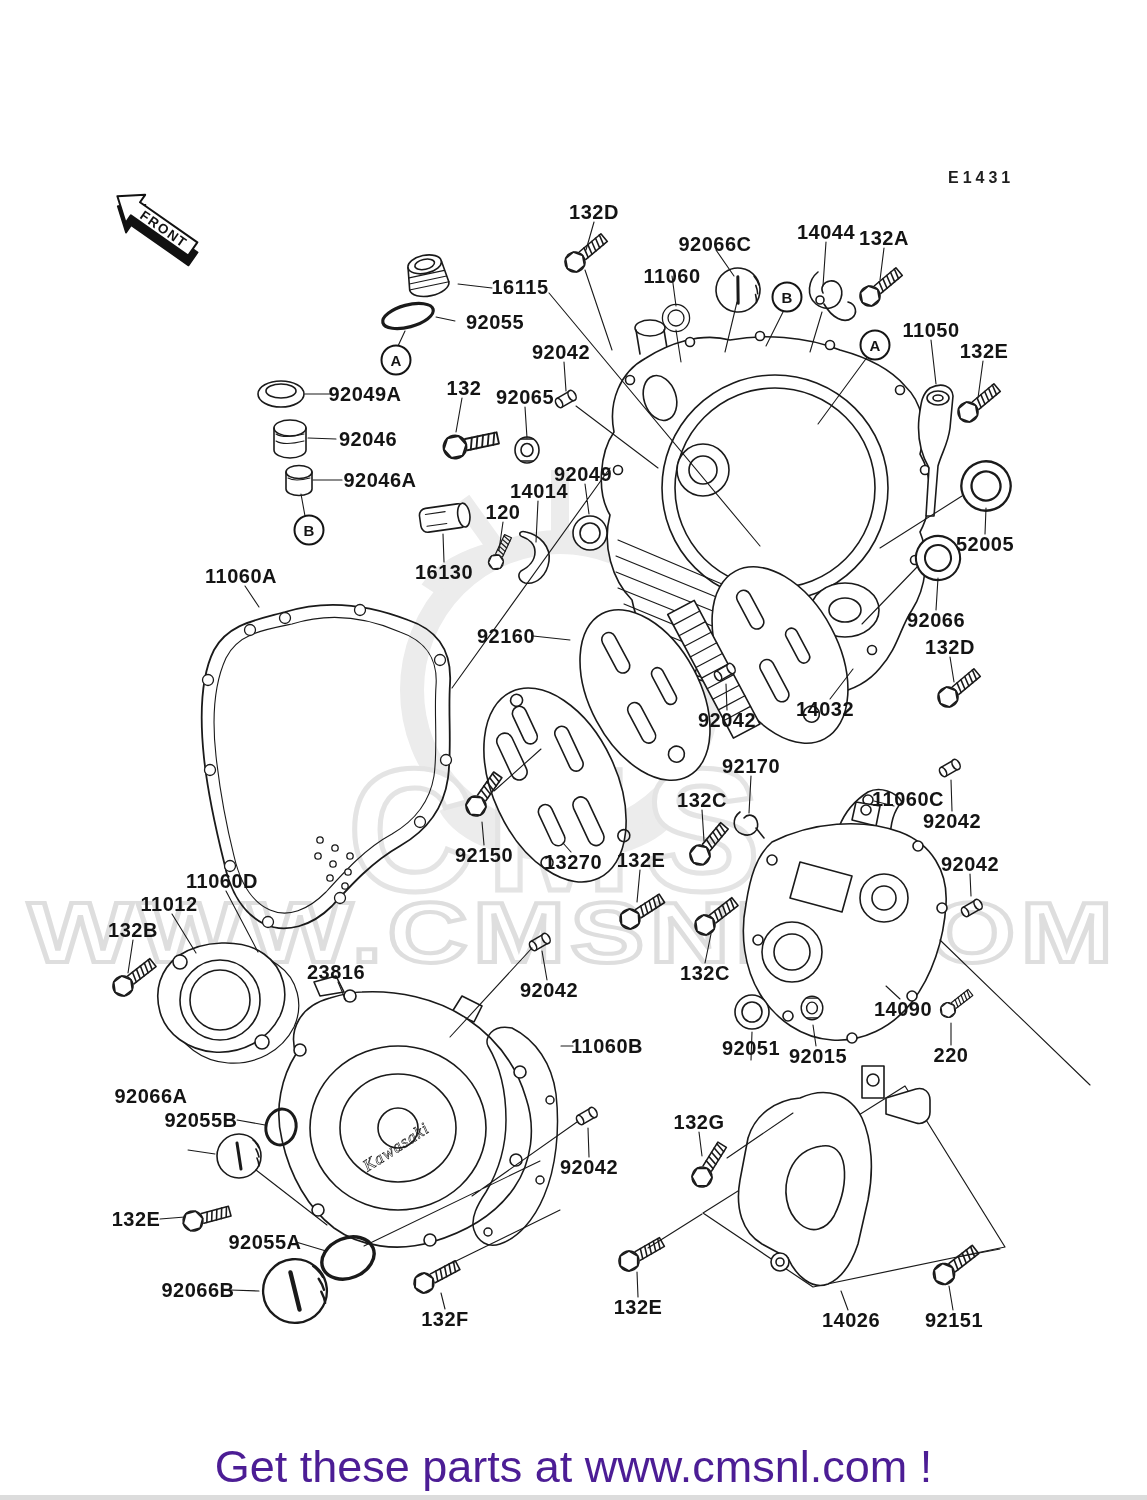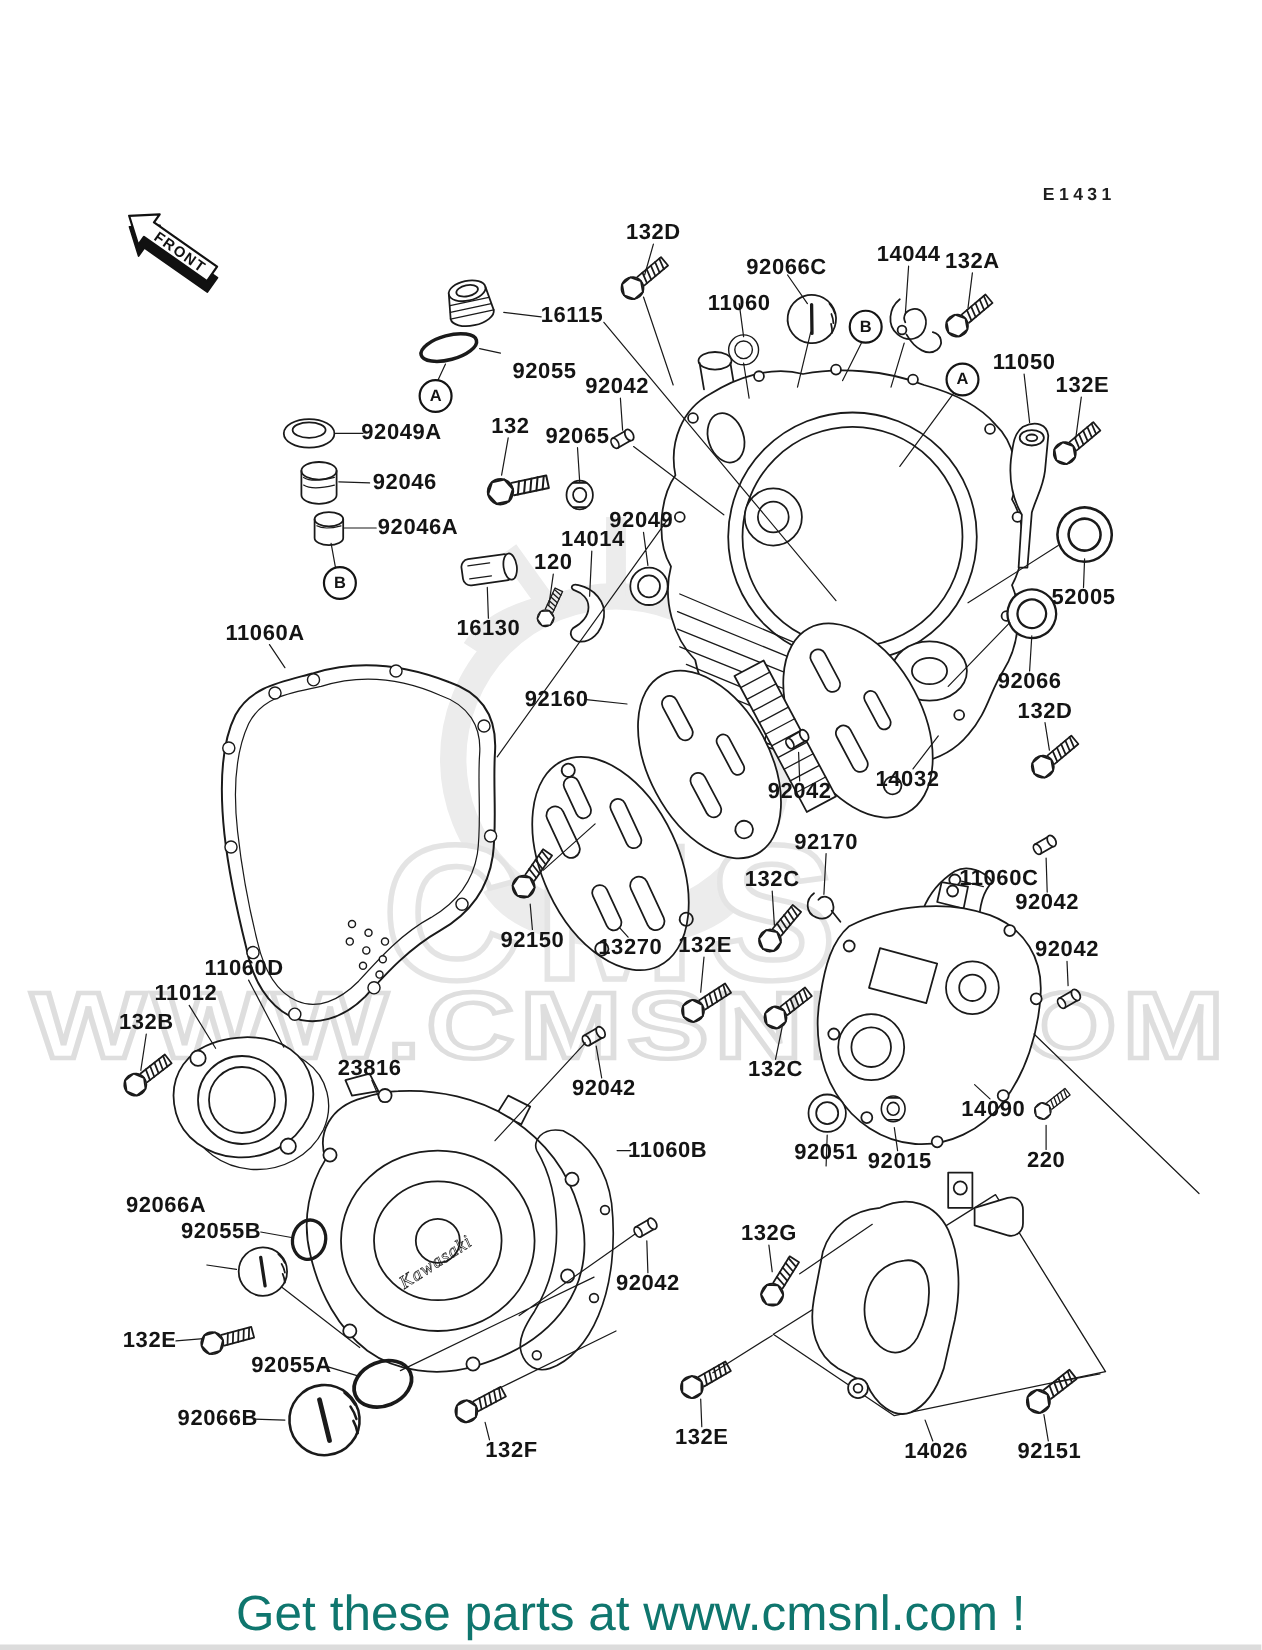--- a/index.html
+++ b/index.html
@@ -9,21 +9,21 @@
               color:#6b6b6b;white-space:nowrap;}
   .diagram-code{position:absolute;left:948px;top:169px;font-size:16px;font-weight:bold;
                 letter-spacing:4px;color:#1f1f1f;white-space:nowrap;}
   .labels-layer{position:absolute;left:0;top:0;width:100%;height:100%;}
   .part-label{position:absolute;transform:translate(-50%,-50%);font-size:20px;font-weight:bold;
               letter-spacing:0.5px;color:#141414;white-space:nowrap;}
   .callout{position:absolute;transform:translate(-50%,-50%);width:27px;height:27px;
            border:2px solid #141414;border-radius:50%;background:#fff;display:flex;
            align-items:center;justify-content:center;font-size:15px;font-weight:bold;color:#141414;}
   .footer-text{position:absolute;left:50%;top:1441px;transform:translateX(-50%);
-               font-size:45px;color:#0f766e;white-space:nowrap;}
+               font-size:45px;color:#4c1d95;white-space:nowrap;}
   .bottom-strip{position:absolute;left:0;bottom:0;width:100%;height:5px;background:#dcdcdc;}
   svg.art{position:absolute;left:0;top:0;}
 </style>
 </head>
 <body>
 
 <div class="canvas">
 
   <svg class="art" width="1147" height="1500" viewBox="0 0 1147 1500">
 
@@ -372,21 +372,21 @@
 
   <div class="labels-layer">
       <div class="part-label" style="left: 594px; top: 212px;">132D</div>
       <div class="part-label" style="left: 715px; top: 244px;">92066C</div>
       <div class="part-label" style="left: 672px; top: 276px; text-align: right;">11060</div>
       <div class="part-label" style="left: 826px; top: 232px;">14044</div>
       <div class="part-label" style="left: 884px; top: 238px;">132A</div>
       <div class="part-label" style="left: 520px; top: 287px;">16115</div>
       <div class="part-label" style="left: 931px; top: 330px;">11050</div>
       <div class="part-label" style="left: 984px; top: 351px;">132E</div>
-      <div class="part-label" style="left: 495px; top: 338px;">92055</div>
+      <div class="part-label" style="left: 495px; top: 322px;">92055</div>
       <div class="part-label" style="left: 561px; top: 352px;">92042</div>
       <div class="part-label" style="left: 365px; top: 394px;">92049A</div>
       <div class="part-label" style="left: 464px; top: 388px;">132</div>
       <div class="part-label" style="left: 525px; top: 397px;">92065</div>
       <div class="part-label" style="left: 368px; top: 439px;">92046</div>
       <div class="part-label" style="left: 380px; top: 480px;">92046A</div>
       <div class="part-label" style="left: 583px; top: 474px;">92049</div>
       <div class="part-label" style="left: 539px; top: 491px;">14014</div>
       <div class="part-label" style="left: 503px; top: 512px;">120</div>
       <div class="part-label" style="left: 985px; top: 544px;">52005</div>
@@ -416,21 +416,21 @@
       <div class="part-label" style="left: 818px; top: 1056px;">92015</div>
       <div class="part-label" style="left: 903px; top: 1009px;">14090</div>
       <div class="part-label" style="left: 951px; top: 1055px;">220</div>
       <div class="part-label" style="left: 201px; top: 1120px;">92055B</div>
       <div class="part-label" style="left: 151px; top: 1096px;">92066A</div>
       <div class="part-label" style="left: 699px; top: 1122px;">132G</div>
       <div class="part-label" style="left: 589px; top: 1167px;">92042</div>
       <div class="part-label" style="left: 136px; top: 1219px;">132E</div>
       <div class="part-label" style="left: 265px; top: 1242px;">92055A</div>
       <div class="part-label" style="left: 198px; top: 1290px;">92066B</div>
-      <div class="part-label" style="left: 445px; top: 1319px; margin-left: 20px;">132F</div>
+      <div class="part-label" style="left: 445px; top: 1319px;">132F</div>
       <div class="part-label" style="left: 638px; top: 1307px;">132E</div>
       <div class="part-label" style="left: 851px; top: 1320px;">14026</div>
       <div class="part-label" style="left: 954px; top: 1320px;">92151</div>
       <div class="callout" style="left: 396px; top: 360px;">A</div>
       <div class="callout" style="left: 309px; top: 530px;">B</div>
       <div class="callout" style="left: 787px; top: 297px;">B</div>
       <div class="callout" style="left: 875px; top: 345px;">A</div>
     </div>
 
   <div class="footer-text">Get these parts at www.cmsnl.com !</div>

